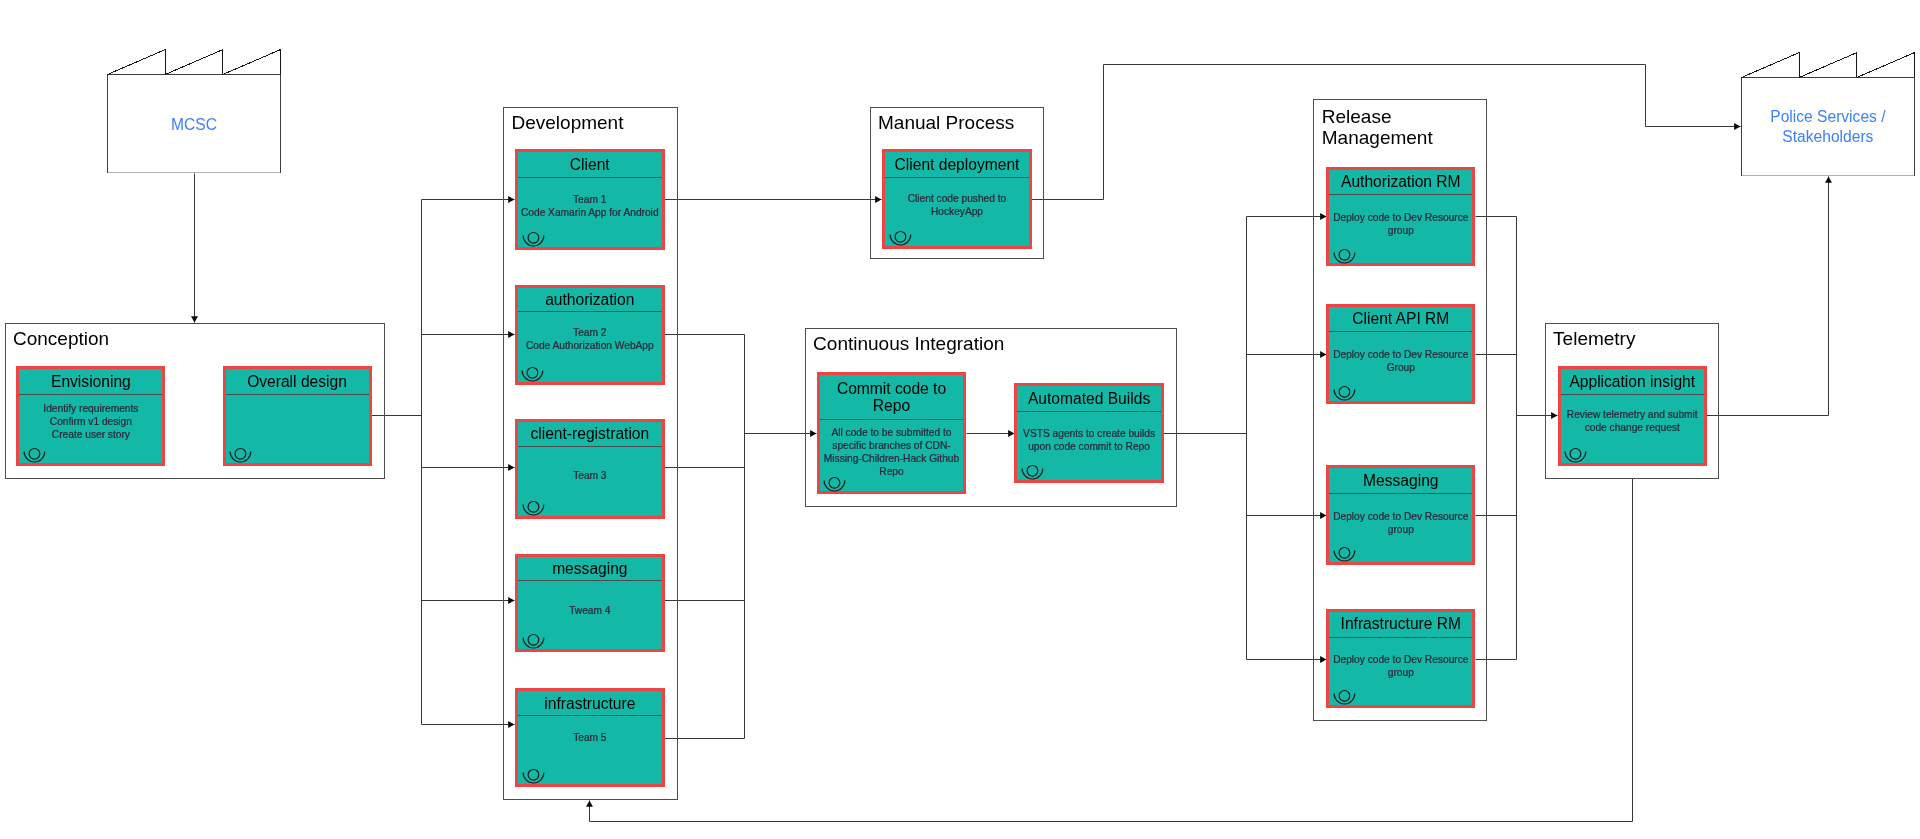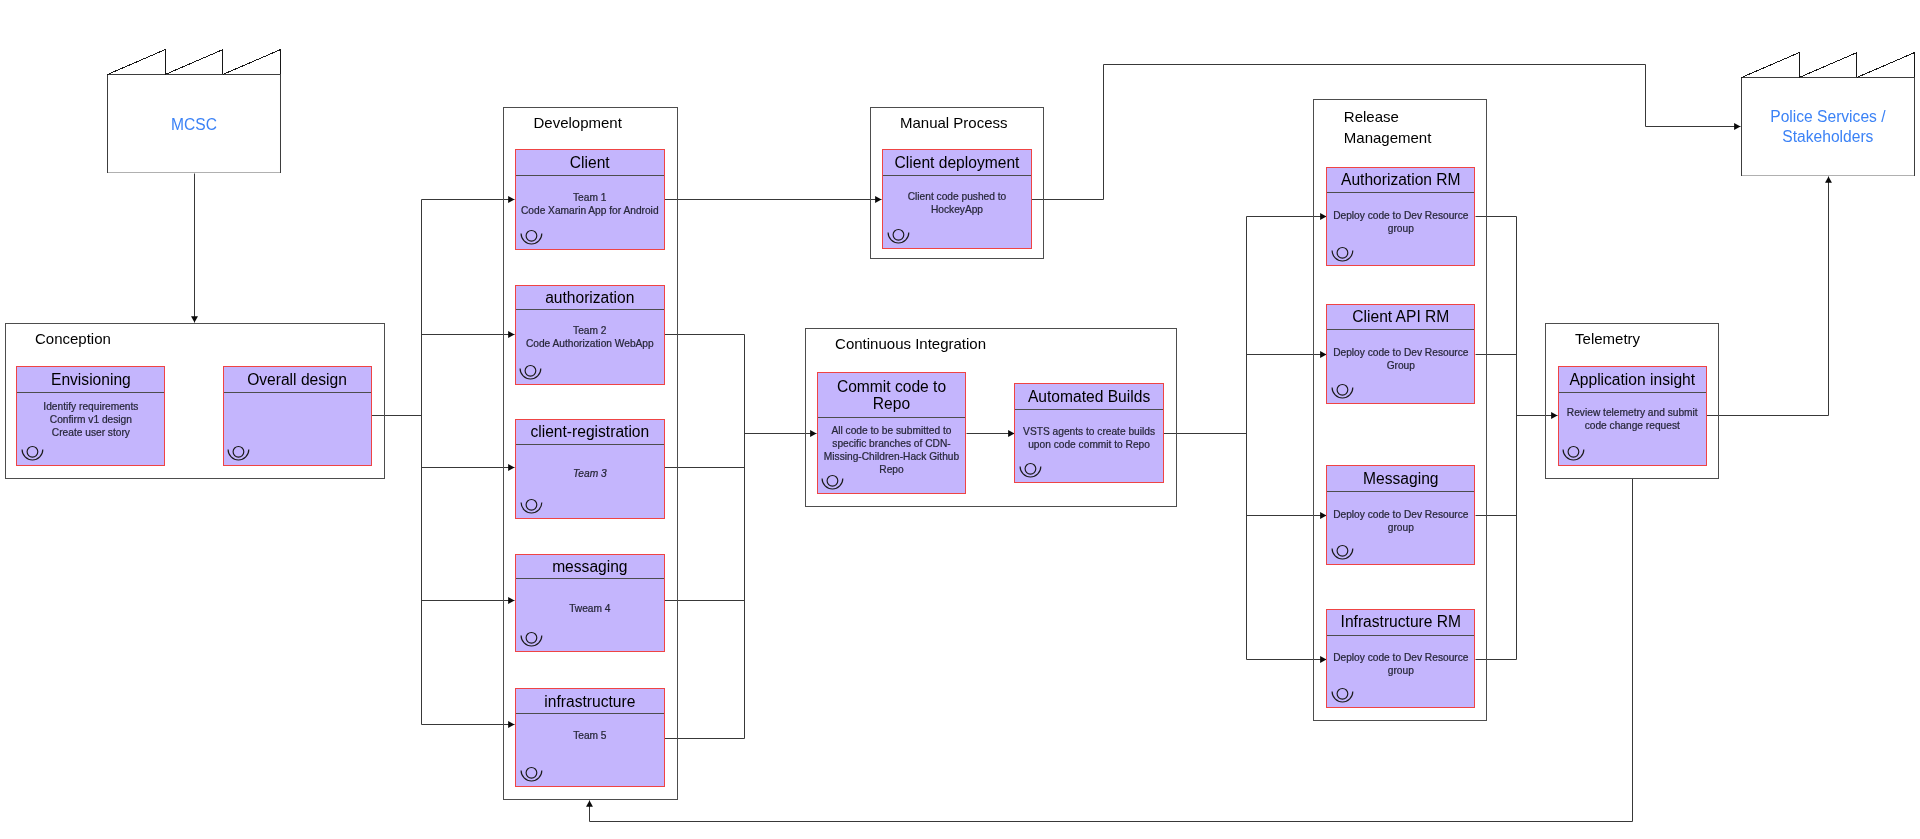--- a/index.html
+++ b/index.html
@@ -1,23 +1,23 @@
 <!DOCTYPE html>
 <html><head>
 <meta charset="utf-8">
 <style>
   html,body{margin:0;padding:0;background:#ffffff;}
   body{width:1920px;height:839px;overflow:hidden;
        font-family:"Liberation Sans","DejaVu Sans",sans-serif;color:#000;}
   #canvas{position:relative;width:1920px;height:839px;background:#fff;}
   svg.wires{position:absolute;left:0;top:0;width:1920px;height:839px;}
   .grp{position:absolute;border:1px solid #4d4d4d;box-sizing:border-box;}
-  .grp-title{position:absolute;left:7.5px;top:5.2px;font-size:15px;line-height:20.7px;
-             color:#000;white-space:pre-line;margin-left:22px;}
-  .card{position:absolute;border:1px solid #ef4444;box-sizing:border-box;background:#c4b5fd;}
+  .grp-title{position:absolute;left:7.5px;top:5.2px;font-size:19px;line-height:20.7px;
+             color:#000;white-space:pre-line;}
+  .card{position:absolute;border:3px solid #ef4444;box-sizing:border-box;background:#14b8a6;}
   .hd{position:absolute;left:0;top:0;right:0;display:flex;align-items:center;justify-content:center;
       border-bottom:1px solid #4d4d4d;box-sizing:border-box;font-size:15.6px;line-height:17.5px;
       color:#000;white-space:pre-line;text-align:center;}
   .bd{position:absolute;left:-14px;right:-14px;text-align:center;font-size:10.2px;line-height:13.05px;
       color:#272739;white-space:pre-line;-webkit-text-stroke:0.22px #272739;}
   .ico{position:absolute;}
   .fact{position:absolute;}
   .fact-lbl{position:absolute;left:0;right:0;display:flex;align-items:center;justify-content:center;
             text-align:center;font-size:15.6px;line-height:20.1px;color:#3b82f6;white-space:pre-line;}
 </style>
@@ -127,21 +127,21 @@
       <div class="hd" style="height:24.5px;">authorization</div>
       <div class="bd" style="top:38px;">Team 2
 Code Authorization WebApp</div>
       <svg class="ico" width="26" height="24" viewBox="0 0 26 24" style="left:2.6px;top:73.2px;">
         <circle cx="12.45" cy="11.8" r="5.35" fill="none" stroke="#1a1a1a" stroke-width="1.15"></circle>
         <path d="M 2.1 9.6 A 10.35 10.35 0 0 0 22.8 9.6" fill="none" stroke="#1a1a1a" stroke-width="1.15" stroke-linecap="butt"></path>
       </svg>
     </div>
 <div class="card" style="left:515.1px;top:418.8px;width:149.5px;height:99.8px;padding-left:48px;">
       <div class="hd" style="height:25.2px;">client-registration</div>
-      <div class="bd" style="top:47px;font-style:italic;">Team 3</div>
+      <div class="bd" style="top:47px;">Team 3</div>
       <svg class="ico" width="26" height="24" viewBox="0 0 26 24" style="left:2.6px;top:73.0px;">
         <circle cx="12.45" cy="11.8" r="5.35" fill="none" stroke="#1a1a1a" stroke-width="1.15"></circle>
         <path d="M 2.1 9.6 A 10.35 10.35 0 0 0 22.8 9.6" fill="none" stroke="#1a1a1a" stroke-width="1.15" stroke-linecap="butt"></path>
       </svg>
     </div>
 <div class="card" style="left:515.1px;top:553.5px;width:149.5px;height:98.3px;">
       <div class="hd" style="height:24.8px;">messaging</div>
       <div class="bd" style="top:47px;">Tweam 4</div>
       <svg class="ico" width="26" height="24" viewBox="0 0 26 24" style="left:2.6px;top:71.5px;">
         <circle cx="12.45" cy="11.8" r="5.35" fill="none" stroke="#1a1a1a" stroke-width="1.15"></circle>

